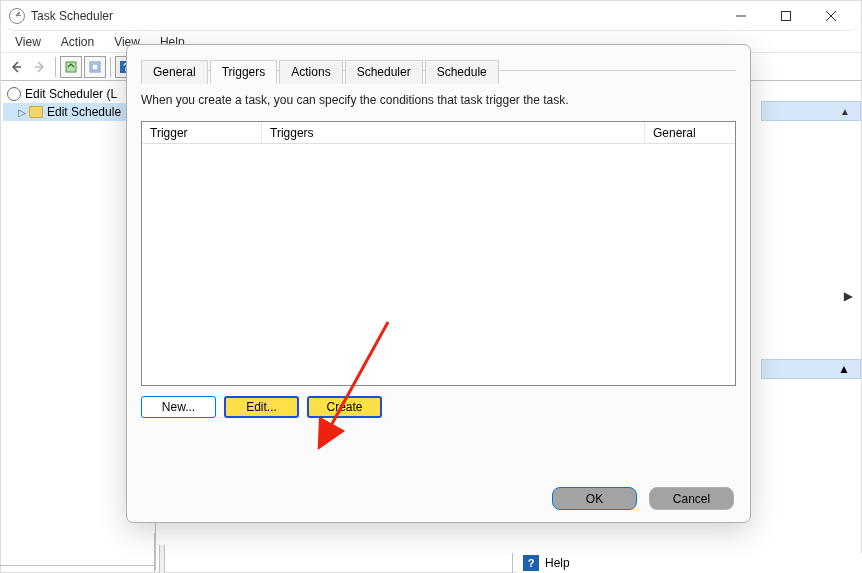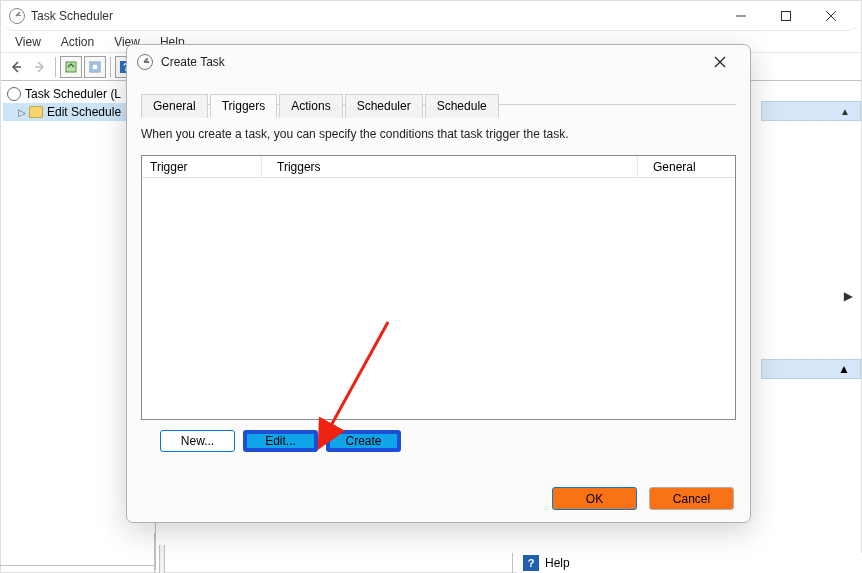--- a/index.html
+++ b/index.html
@@ -65,32 +65,32 @@
 
     .dlg-body { padding: 0 14px; }
     .tabstrip { display: flex; border-bottom: 1px solid #fff; gap: 2px; position: relative; top: 15px; }
     .tab { padding: 4px 11px; font-size: 12px; border: 1px solid #d0d0d0; border-bottom: none; background: #f3f3f3; cursor: pointer; }
     .tab.active { background: #fbfbfb; border-bottom: 1px solid #fbfbfb; position: relative; z-index: 2; }
     .tab-panel { border-top: 1px solid #d0d0d0; padding: 14px 0; }
 
     .hint-text { font-size: 12px; color: #222; padding: 8px 0 14px; }
 
     .listview { border: 1px solid #888; background: #fff; height: 265px; }
-    .lv-header { display: flex; height: 22px; border-bottom: 1px solid #e0e0e0; align-items: center; font-size: 12px; gap: 7px; }
+    .lv-header { display: flex; height: 22px; border-bottom: 1px solid #e0e0e0; align-items: center; font-size: 12px; }
     .lv-col { padding: 0 8px; border-right: 1px solid #e8e8e8; height: 100%; display: flex; align-items: center; }
     .lv-col.c1 { width: 120px; }
     .lv-col.c2 { flex: 1; }
     .lv-col.c3 { width: 90px; border-right: none; }
 
     .btn-row { display: flex; gap: 8px; padding: 10px 0 0; }
-    .btn { width: 75px; height: 22px; border: 4px solid #1d4ed8; background: #0ea5e9; font-size: 12px; border-radius: 3px; cursor: pointer; display: flex; align-items: center; justify-content: center; }
-    .btn.primary { border: 1px solid #0078d4; background: #fff; margin-left: 19px; }
+    .btn { width: 75px; height: 22px; border: 2px solid #1d4ed8; background: #fde047; font-size: 12px; border-radius: 3px; cursor: pointer; display: flex; align-items: center; justify-content: center; }
+    .btn.primary { border: 1px solid #0078d4; background: #fff; }
 
     .dlg-footer { position: absolute; bottom: 12px; right: 16px; display: flex; gap: 12px; }
-    .dlg-btn { width: 85px; height: 23px; border: 1px solid #b0b0b0; background: #f97316; font-size: 12px; border-radius: 3px; cursor: pointer; display: flex; align-items: center; justify-content: center; }
+    .dlg-btn { width: 85px; height: 23px; border: 1px solid #b0b0b0; background: #a3a3a3; font-size: 12px; border-radius: 8px; cursor: pointer; display: flex; align-items: center; justify-content: center; }
     .dlg-btn.ok { border: 1px solid #0078d4; }
 
     
     .red-arrow {
       position: absolute; left: 183px; top: 269px; pointer-events: none;
     }
   </style>
 </head>
 <body>
 
@@ -158,21 +158,21 @@
           <rect x="1" y="1" width="12" height="12" fill="#2a6ebb"></rect>
           <text x="7" y="10.5" font-size="10" fill="#fff" text-anchor="middle" font-weight="bold">?</text>
         </svg>
     </div>
   </div>
 
   <div class="content-area">
     <div class="tree-panel">
       <div class="tree-item root">
         <span class="tree-icon"></span>
-        <span>Task Scheduler (L</span>
+        <span>Edit Scheduler (L</span>
       </div>
       <div class="tree-item child">
         <span class="tree-expand">▷</span>
         <span class="tree-folder"></span>
         <span>Edit Schedule</span>
       </div>
     </div>
     <div class="right-panel">
       <div class="action-strip">
         <div class="action-row">
@@ -197,30 +197,20 @@
         <div class="help-row">
           <span class="help-icon">?</span>
           <span>Help</span>
         </div>
       </div>
     </div>
   </div>
 </div>
 
 <div class="dialog">
-  <div class="dlg-titlebar">
-    <span class="dlg-icon"></span>
-    <span class="dlg-title">Create Task</span>
-    <div class="dlg-close">
-      <svg width="12" height="12" viewBox="0 0 12 12">
-          <line x1="1" y1="1" x2="11" y2="11" stroke="#222" stroke-width="1.3"></line>
-          <line x1="11" y1="1" x2="1" y2="11" stroke="#222" stroke-width="1.3"></line>
-        </svg>
-    </div>
-  </div>
 
   <div class="dlg-body">
     <div class="tabstrip">
       <div class="tab">General</div>
       <div class="tab active">Triggers</div>
       <div class="tab">Actions</div>
       <div class="tab">Scheduler</div>
       <div class="tab">Schedule</div>
     </div>
     <div class="tab-panel">

